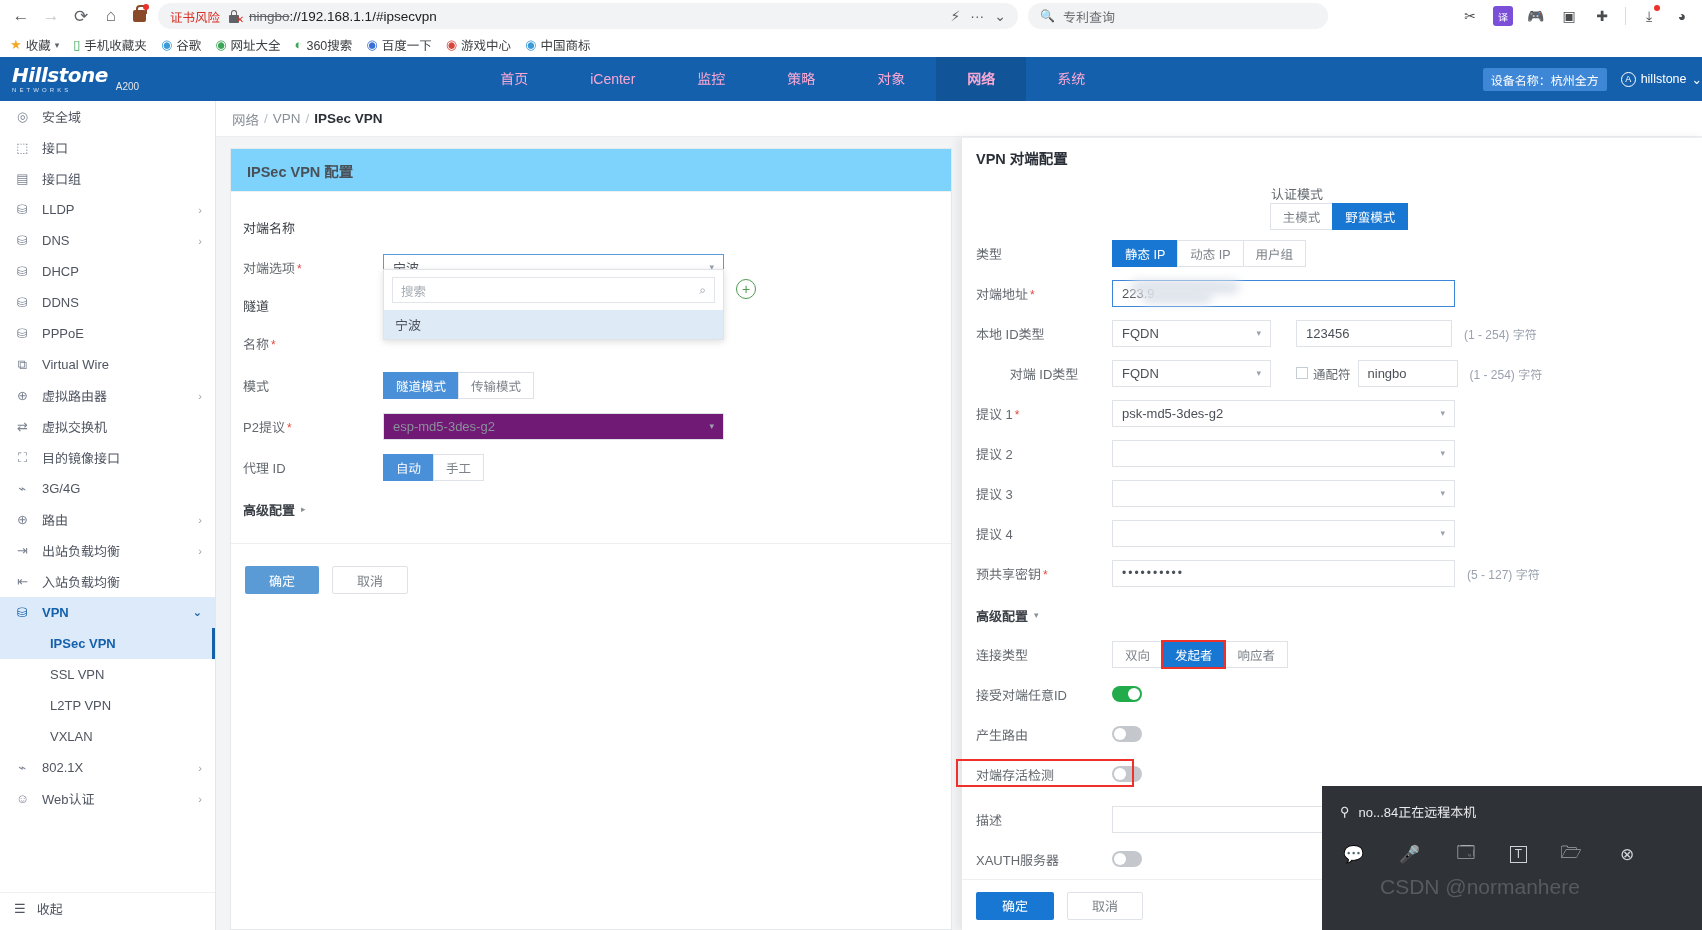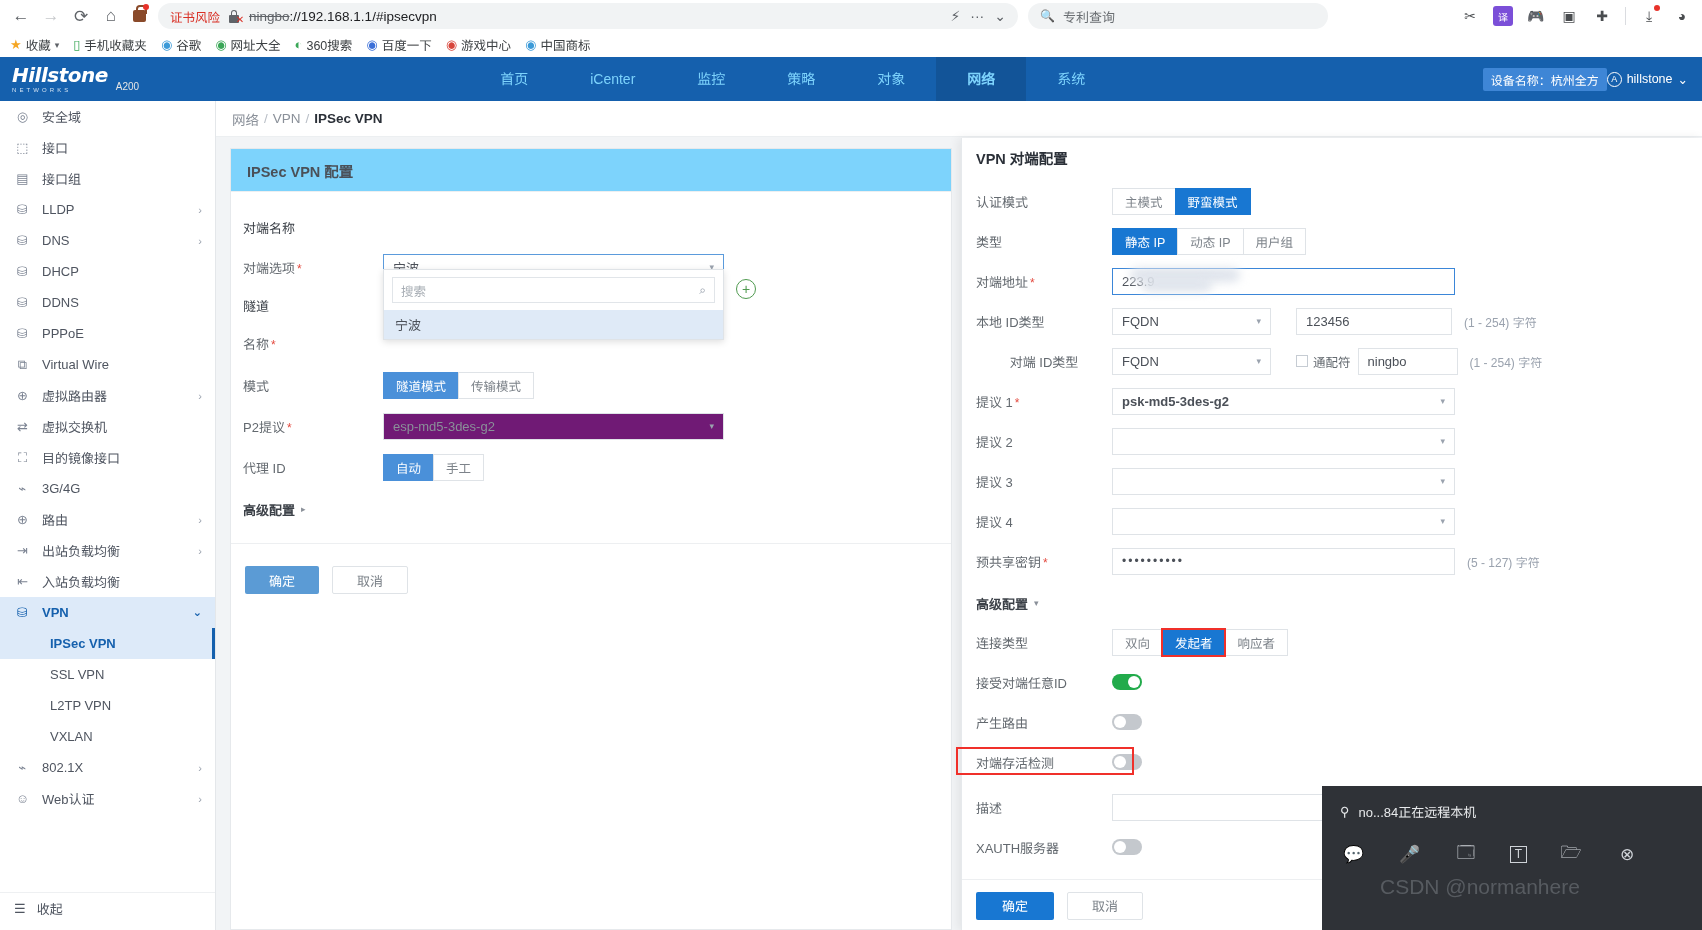--- a/index.html
+++ b/index.html
@@ -77,24 +77,24 @@
   .brand { display:flex; align-items:flex-end; gap: 8px; padding-left: 12px; }
   .brand-logo { display:flex; flex-direction:column; line-height:1; }
   .brand-logo .b1 {
     color:#fff; font-size: 20px; font-weight: 800; font-style: italic;
     letter-spacing: -0.5px; font-family:"DejaVu Sans", sans-serif;
   }
   .brand-logo .b2 { color:#cfe0f2; font-size: 6px; letter-spacing: 3.1px; margin-top:2px; }
   .brand-model { color:#e5e5e5; font-size: 10px; padding-bottom:1px; }
   .top-nav { display:flex; align-items:center; gap: 0; margin-left: 330px; height:44px; }
   .top-nav .tn {
-    color:#7dd3fc; font-size: 14px; padding: 0 31px; height:44px; line-height:44px; white-space:nowrap;
+    color:#f9a8d4; font-size: 14px; padding: 0 31px; height:44px; line-height:44px; white-space:nowrap;
   }
   .top-nav .tn.active { background: rgba(0,0,0,0.12); font-weight:700; }
-  .header-right { margin-left:auto; display:flex; align-items:center; padding-right: 14px; }
+  .header-right { margin-left:auto; display:flex; align-items:center; gap: 14px; }
   .dev-chip {
     background:#3e86d6; color:#fff; font-size:12px; padding: 3px 8px; border-radius: 2px; white-space:nowrap;
   }
   .user-chip { color:#fff; font-size: 12.5px; display:flex; align-items:center; gap:5px; }
   .user-circle {
     width:15px; height:15px; border:1px solid #fff; border-radius:50%; display:flex;
     align-items:center; justify-content:center; font-size:9px;
   }
 
   
@@ -574,21 +574,21 @@
         </div>
 
       </div>
     </div>
 
     <div class="drawer">
       <div class="drawer-title">VPN 对端配置</div>
 
       <div class="drawer-body">
 
-        <div class="drow" style="margin-top:2px;">
+        <div class="drow" style="margin-top:2px;flex-direction:column;">
           <div class="dlabel">认证模式</div>
           <div class="btn-group">
             <div class="bg-btn">主模式</div>
             <div class="bg-btn sel-strong">野蛮模式</div>
           </div>
         </div>
 
         <div class="drow" style="margin-top:6px;">
           <div class="dlabel">类型</div>
           <div class="btn-group">
@@ -632,21 +632,21 @@
           <div class="dinput" style="width:100px;">
             <span>ningbo</span>
           </div>
           <span class="hint">(1 - 254) 字符</span>
         </div>
 
         <div class="drow" style="margin-top:6px;">
           <div class="dlabel">
             <span>提议 1</span><span class="req">*</span>
           </div>
-          <div class="dinput" style="width:343px;font-weight:bold;">
+          <div class="dinput" style="width:343px;">
             <span>psk-md5-3des-g2</span>
             <span class="caret">▾</span>
           </div>
         </div>
 
         <div class="drow" style="margin-top:6px;">
           <div class="dlabel">提议 2</div>
           <div class="dinput" style="width:343px;">
             <span></span>
             <span class="caret">▾</span>

